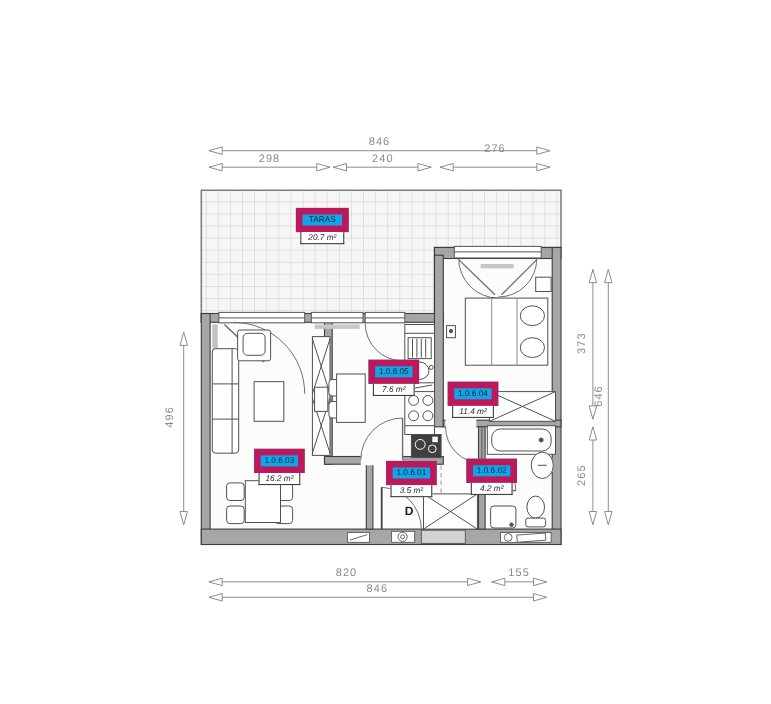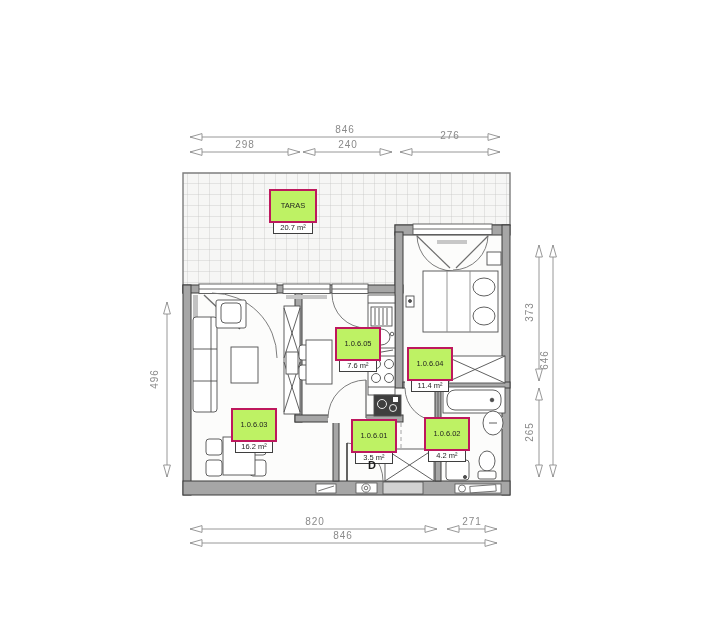--- a/index.html
+++ b/index.html
@@ -7,22 +7,22 @@
     position:relative;width:701px;height:640px;background:#ffffff;overflow:hidden;
     font-family:"Liberation Sans", sans-serif;
     margin-top:40px;
   }
   svg{position:absolute;left:0;top:0;}
   
   .dim{position:absolute;font-size:10px;color:#8a8a8a;text-align:center;letter-spacing:1px;line-height:12px;background:transparent;}
   .dimv{transform:rotate(-90deg);transform-origin:center;}
   
   .rlabel{position:absolute;text-align:center;font-size:7.5px;color:#1f1f1f;line-height:10px;}
-  .rlabel .rid{border:2px solid #be185d;background:#bef264;padding:10px 2px;white-space:nowrap;}
-  .rlabel .rarea{border:1px solid #3f3f3f;border-top:none;background:#fff;margin:0 4px;white-space:nowrap;}
+  .rlabel .rid{border:6px solid #be185d;background:#0ea5e9;padding:0 2px;white-space:nowrap;}
+  .rlabel .rarea{border:1px solid #3f3f3f;border-top:none;background:#fff;margin:0 4px;white-space:nowrap;font-style:italic;}
   .doorletter{position:absolute;font-size:11px;font-weight:bold;color:#1c1c1c;}
 </style>
 </head>
 <body>
 
 <div id="stage">
 
 <svg width="701" height="640" viewBox="0 0 701 640">
   <defs>
     <pattern id="grid" width="11" height="11" patternUnits="userSpaceOnUse">
@@ -282,21 +282,21 @@
 
   <div class="dim" style="left:305px;top:84px;width:80px;">846</div>
   <div class="dim" style="left:200px;top:99px;width:90px;">298</div>
   <div class="dim" style="left:303px;top:99px;width:90px;">240</div>
   <div class="dim" style="left:405px;top:90px;width:90px;">276</div>
   <div class="dim dimv" style="left:125px;top:333px;width:60px;">496</div>
   <div class="dim dimv" style="left:500px;top:266px;width:60px;">373</div>
   <div class="dim dimv" style="left:500px;top:386px;width:60px;">265</div>
   <div class="dim dimv" style="left:515px;top:314px;width:60px;">646</div>
   <div class="dim" style="left:270px;top:476px;width:90px;">820</div>
-  <div class="dim" style="left:432px;top:476px;width:80px;">271</div>
+  <div class="dim" style="left:432px;top:476px;width:80px;">155</div>
   <div class="dim" style="left:303px;top:490px;width:80px;">846</div>
 
   <div class="rlabel" style="left:269px;top:149px;width:48px;">
     <div class="rid">TARAS</div>
     <div class="rarea">20.7 m²</div>
   </div>
 
   <div class="rlabel" style="left:231px;top:368px;width:46px;">
     <div class="rid">1.0.6.03</div>
     <div class="rarea">16.2 m²</div>

